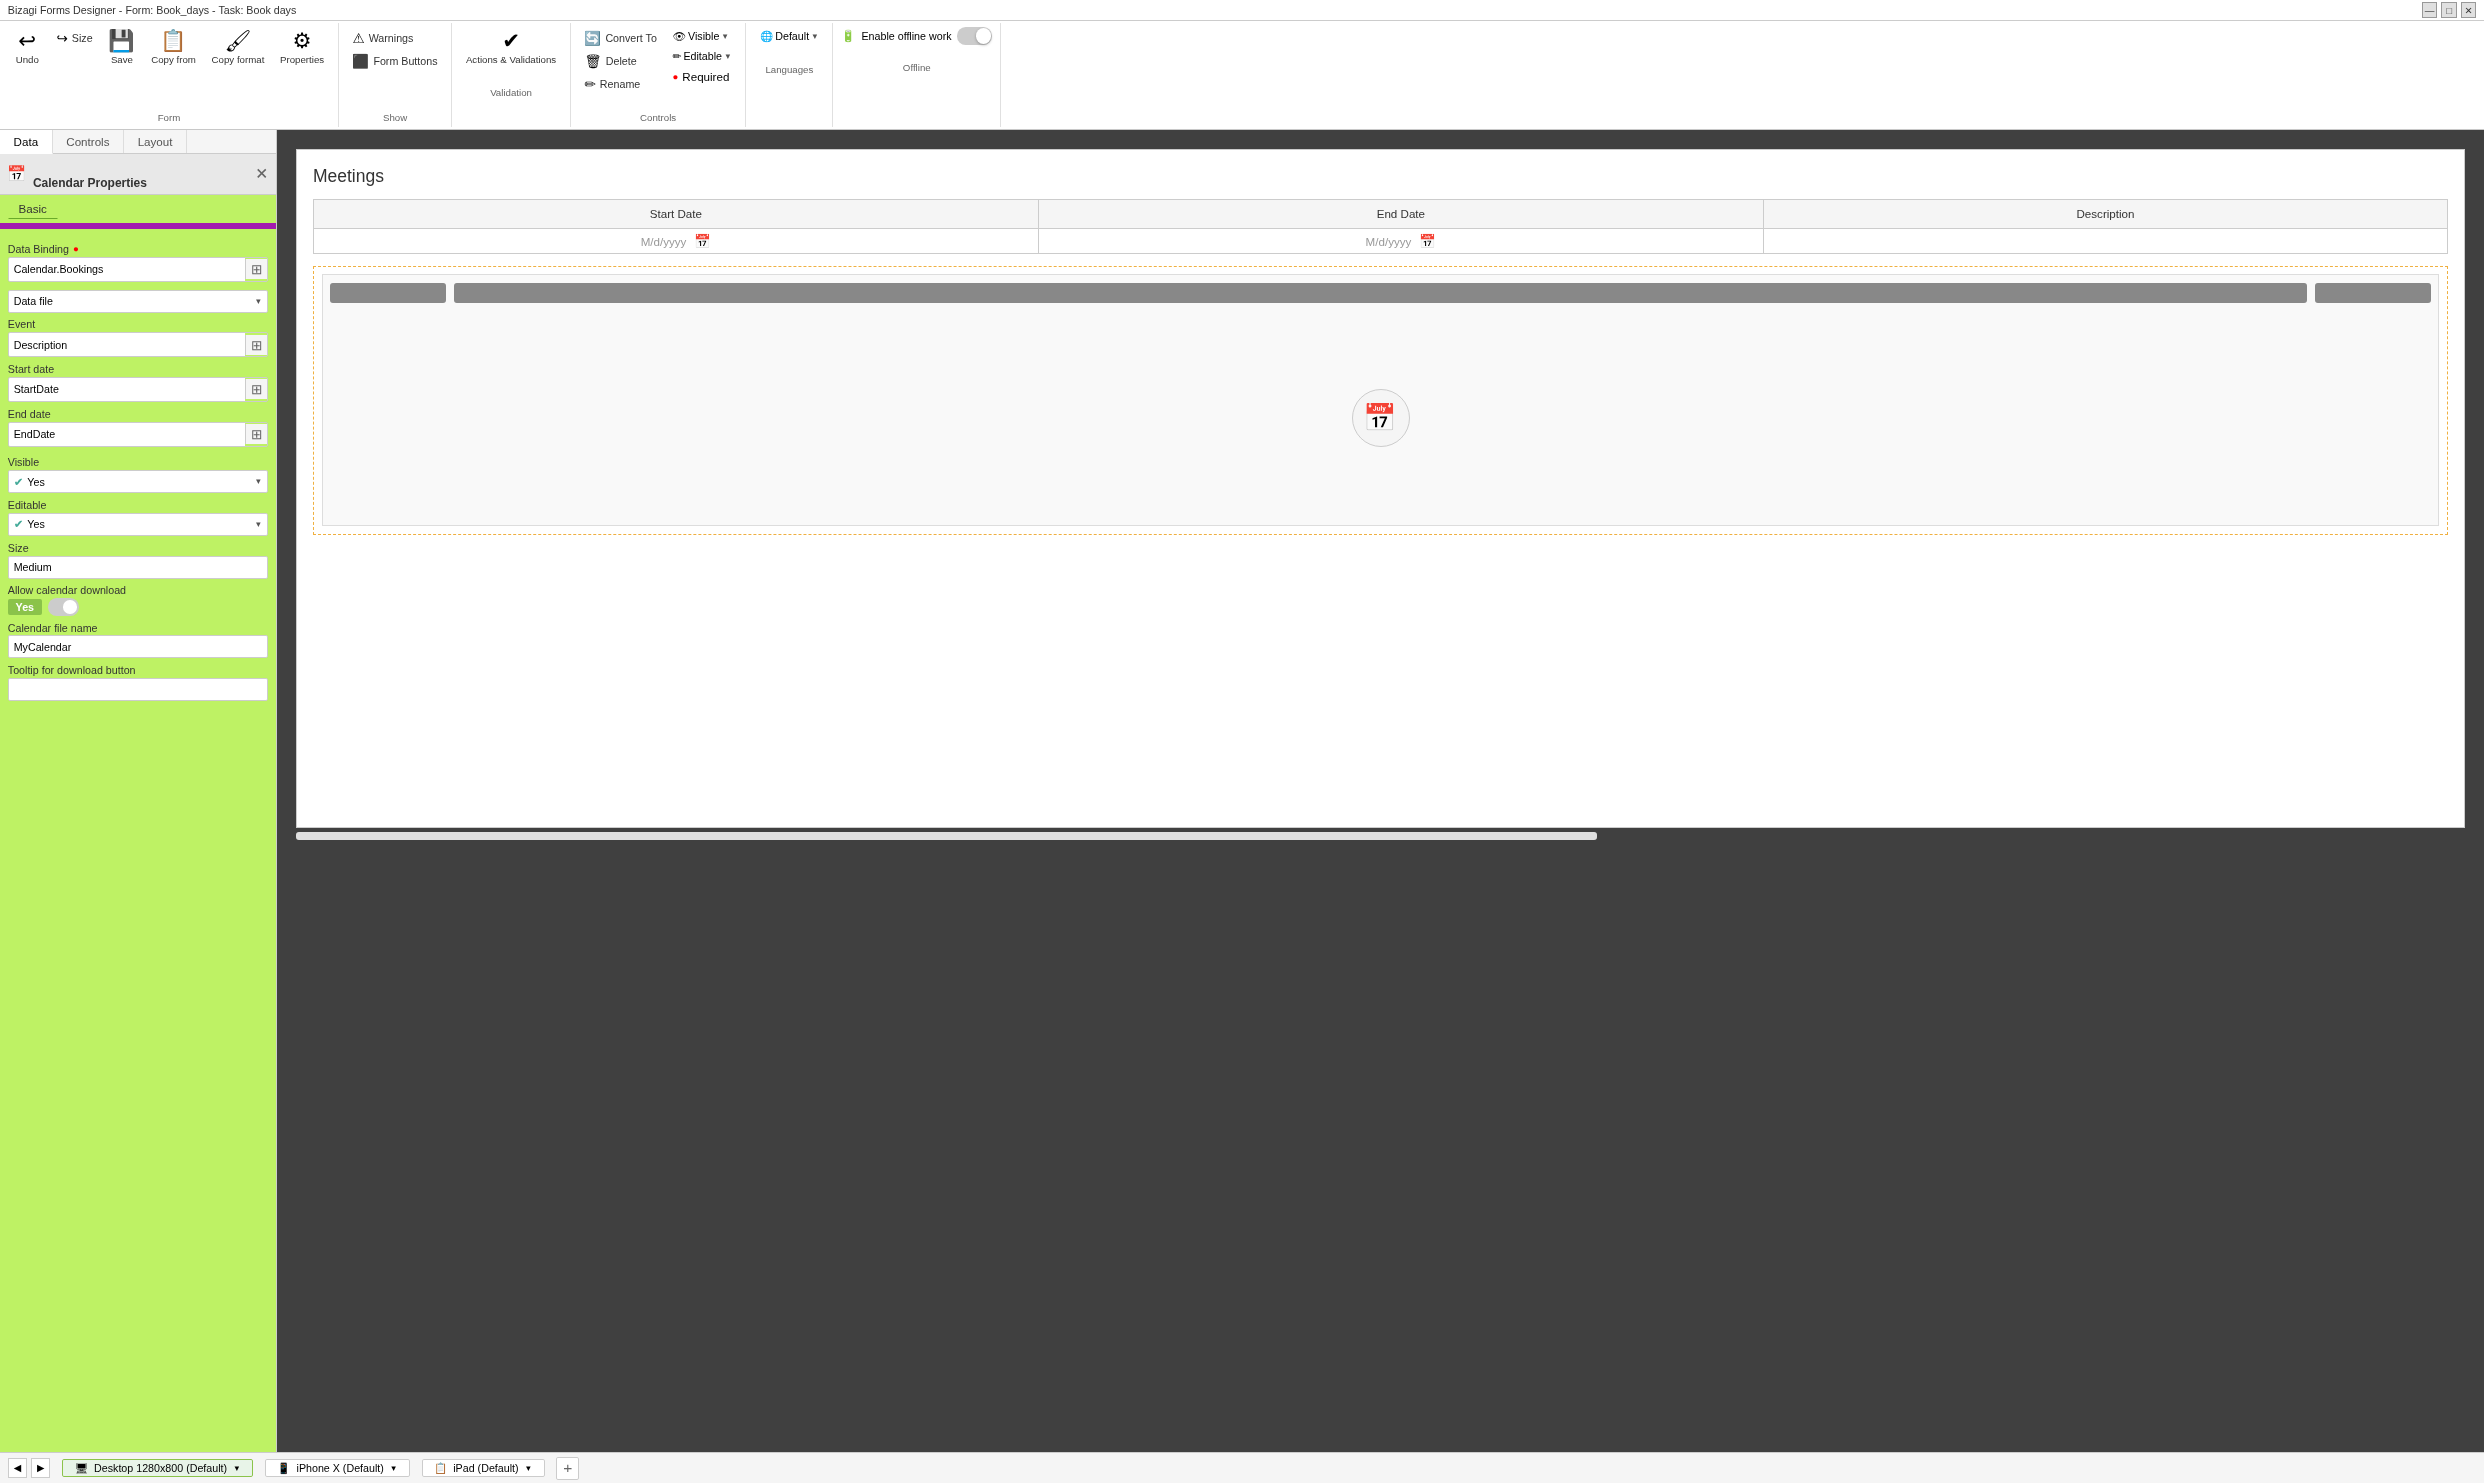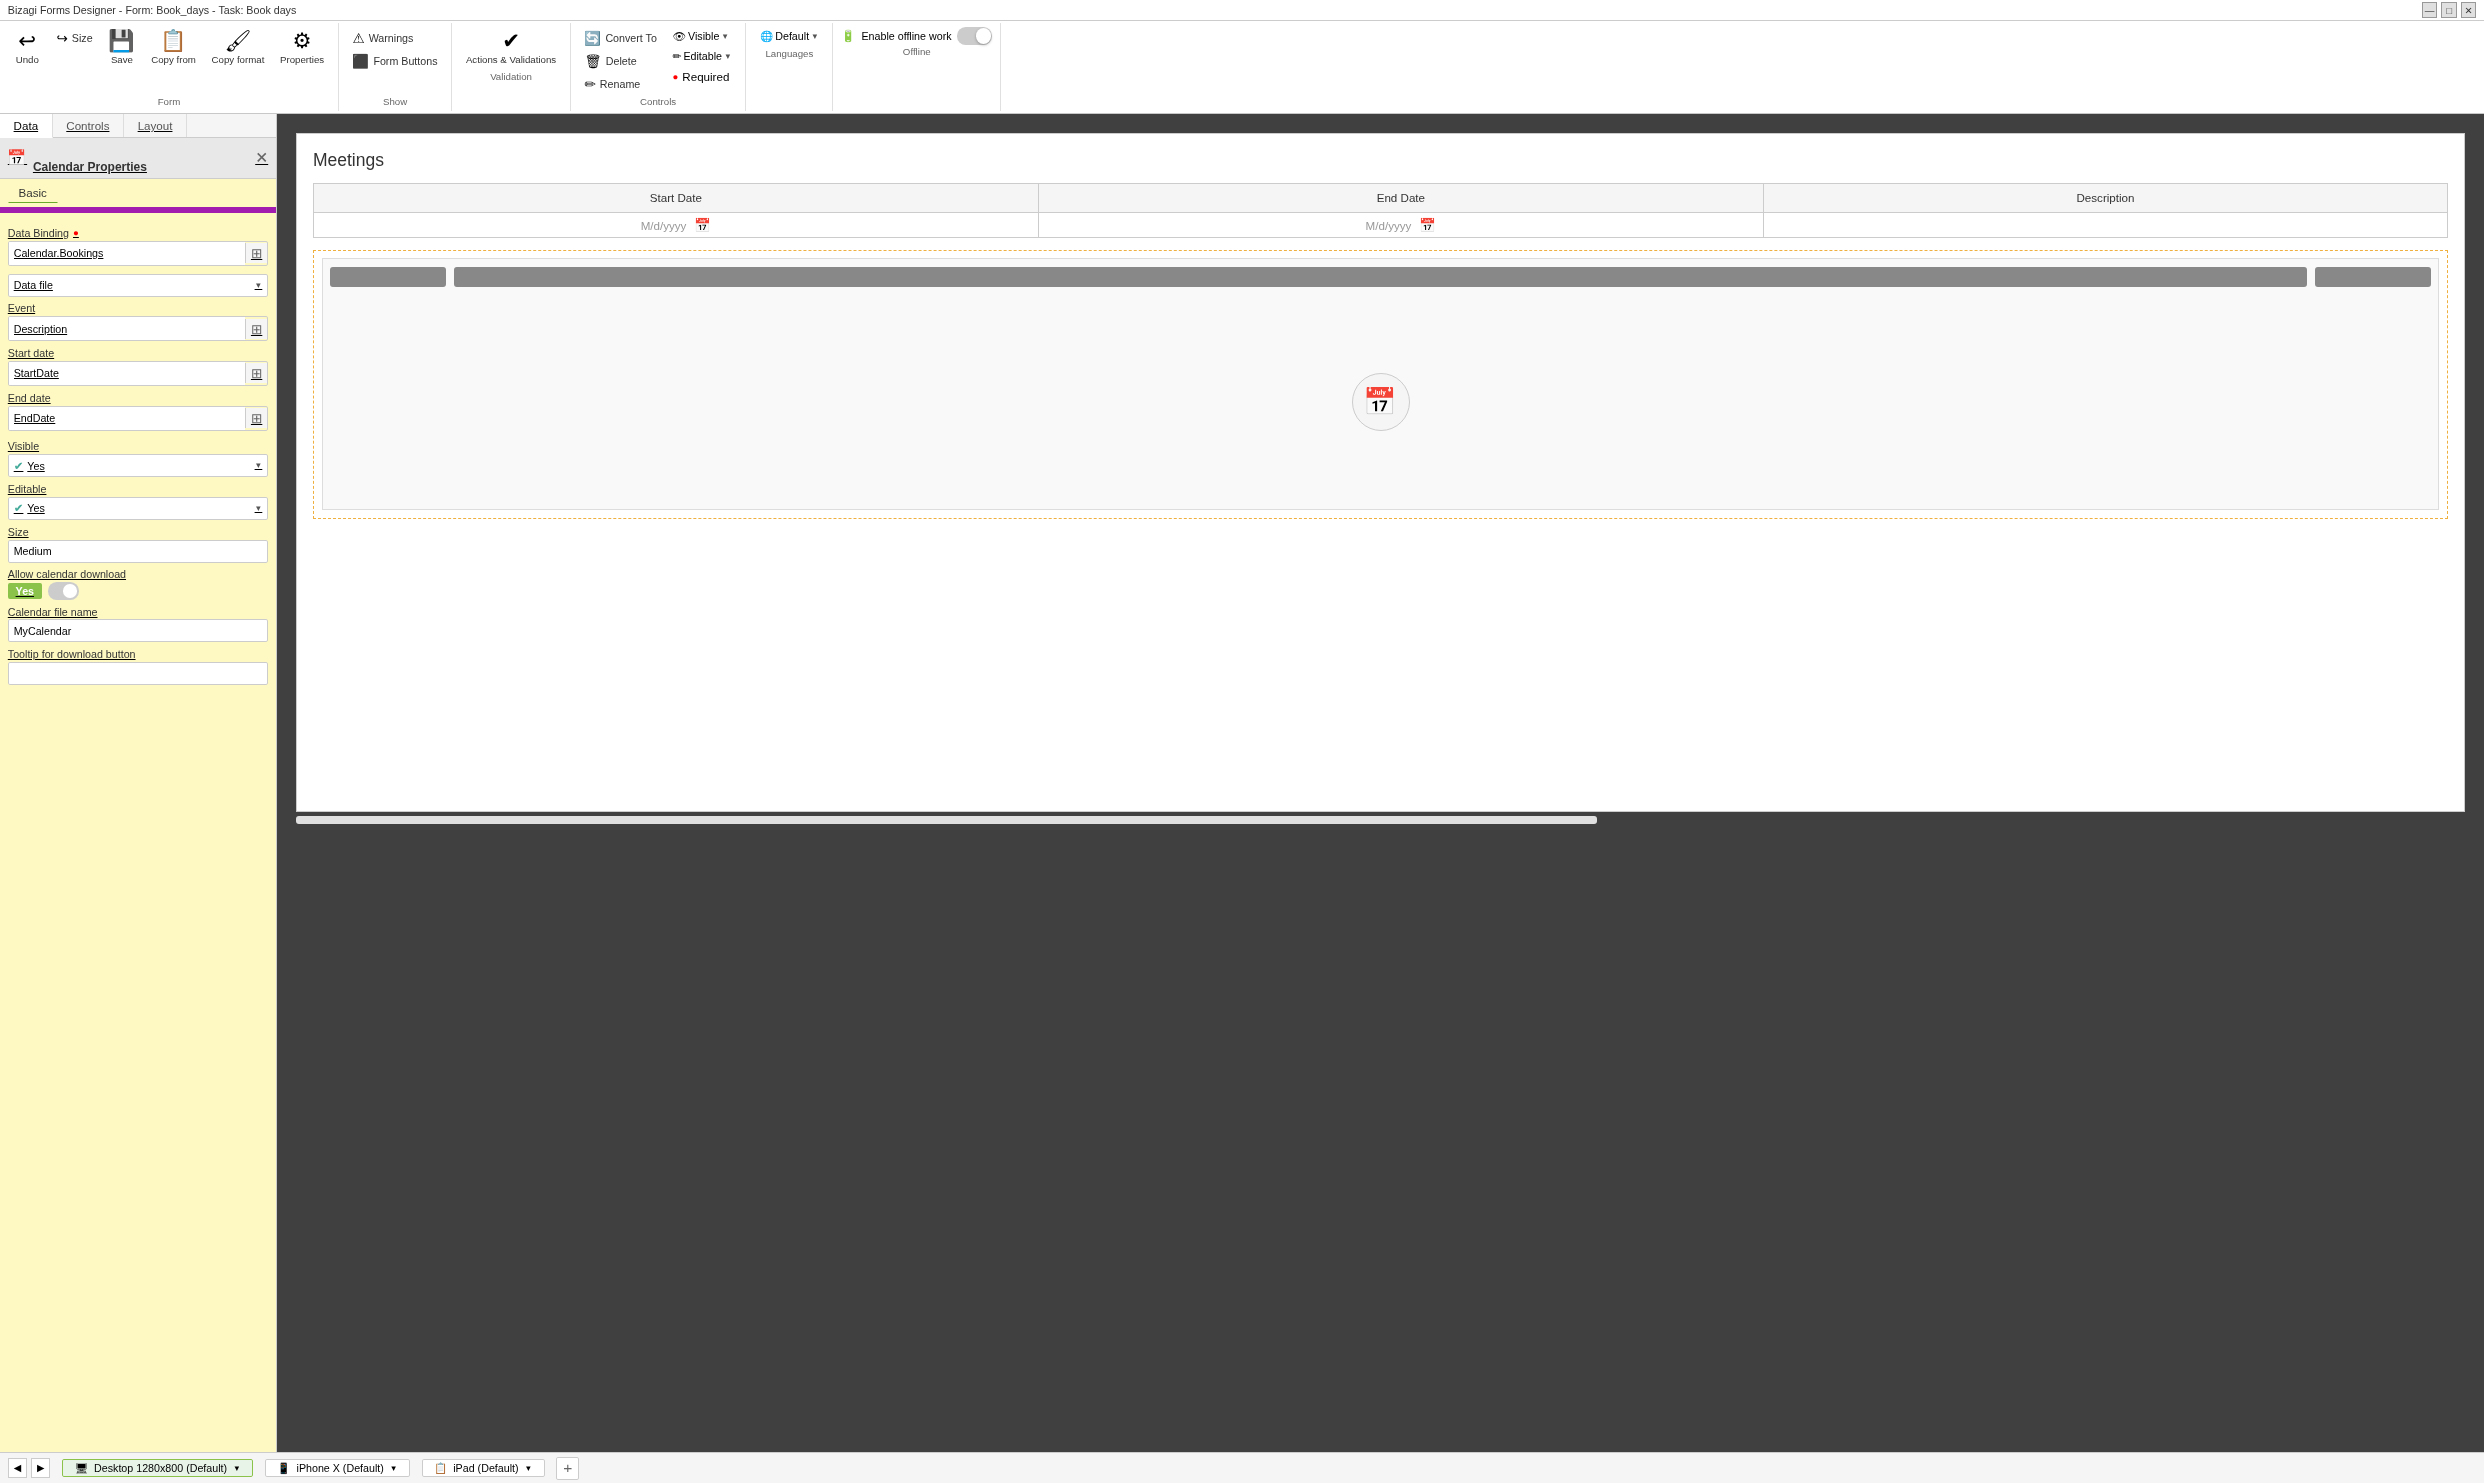--- a/index.html
+++ b/index.html
@@ -83,20 +83,21 @@
       display: flex;
       align-items: stretch;
       border-right: 1px solid #e0e0e0;
       padding: 3.9px 7.8px;
     }
     .ribbon-section-label {
       font-size: 9.7px;
       color: #666;
       text-align: center;
       padding-top: 1.9px;
+      margin-top: 16px;
     }
     .section-wrap {
       display: flex;
       flex-direction: column;
       align-items: center;
     }
     .ribbon-dropdown-btn {
       display: flex;
       align-items: center;
       gap: 1.9px;
@@ -131,26 +132,25 @@
     
     .main-area {
       display: flex;
       flex: 1;
       overflow: hidden;
     }
 
     
     .left-panel {
       width: 277px;
-      background: #fef9c3;
+      background: #bef264;
       border-right: 1px solid #ccc;
       display: flex;
       flex-direction: column;
       overflow: hidden;
-      text-decoration: underline;
     }
     .panel-tabs {
       display: flex;
       border-bottom: 1px solid #ccc;
       background: #f5f5f5;
     }
     .panel-tab {
       padding: 4.9px 13.6px;
       font-size: 11.6px;
       cursor: pointer;

